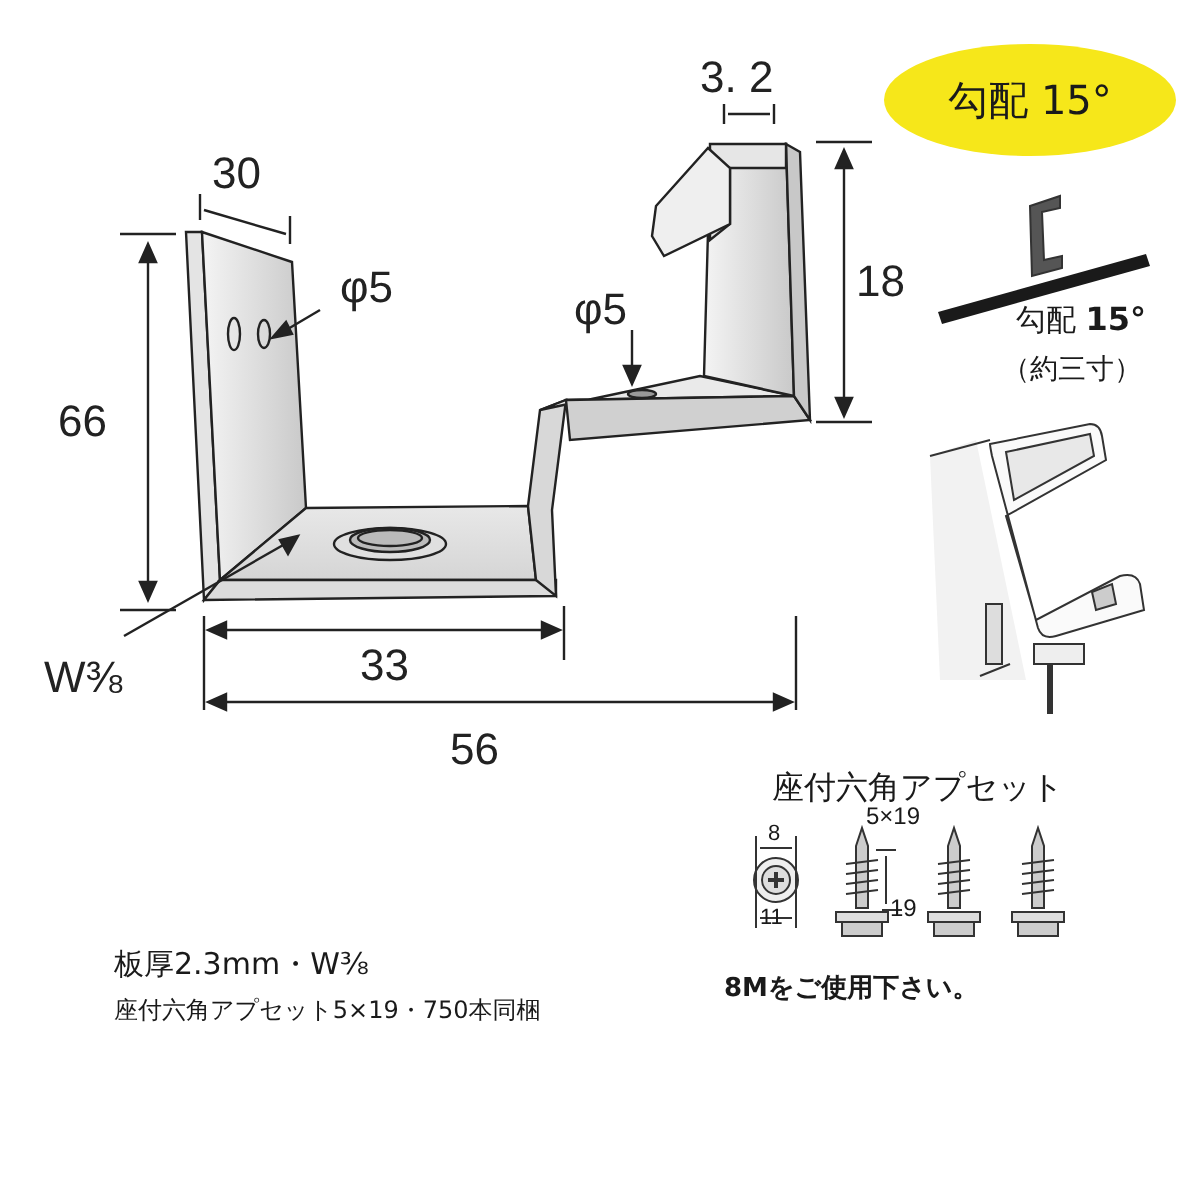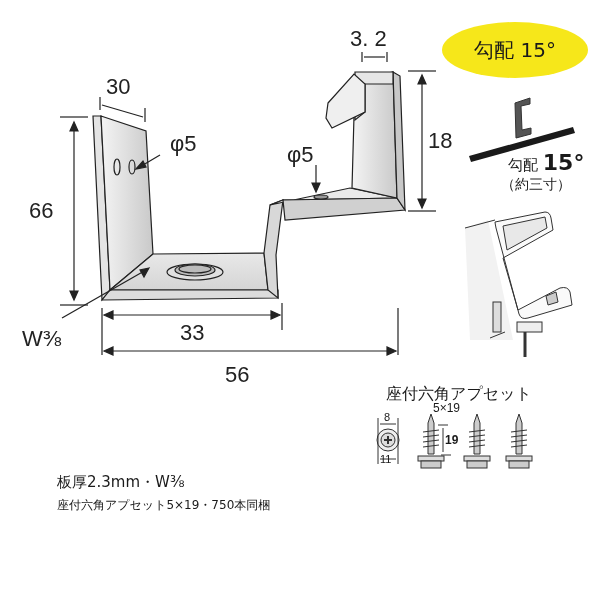--- a/index.html
+++ b/index.html
@@ -5,21 +5,21 @@
   html, body { margin: 0; padding: 0; background: #ffffff; }
   body { width: 600px; height: 600px; position: relative; overflow: hidden;
          font-family: "Liberation Sans", "DejaVu Sans", sans-serif; color: #1a1a1a; }
   .abs { position: absolute; }
   svg { position: absolute; left: 0; top: 0; }
   .dim { font-family: "Liberation Sans", sans-serif; font-size: 22px; color: #222; line-height: 1; }
   .badge { left: 442px; top: 22px; width: 146px; height: 56px; border-radius: 50%;
            background: #f6e71a; display: flex; align-items: center; justify-content: center;
            font-size: 20px; color: #1a1a1a; }
   .slope-label { font-size: 15px; }
-  .slope-label b { font-size: 22px; }
+  .slope-label b { font-size: 16px; }
   .jp { font-family: "DejaVu Sans", sans-serif; }
   .note { font-size: 13px; line-height: 18px; font-weight: bold; }
   .spec1 { font-size: 15px; }
   .spec2 { font-size: 12px; }
 </style>
 </head>
 <body>
 
 <svg width="600" height="600" viewBox="0 0 600 600">
   <defs>
@@ -169,18 +169,19 @@
 <div class="abs slope-label jp" style="left:508px;top:150px;">
   <span>勾配</span>
   <b>15°</b>
 </div>
 <div class="abs jp" style="left:501px;top:176px;font-size:14px;">（約三寸）</div>
 
 <div class="abs jp" style="left:386px;top:384px;font-size:16px;">座付六角アプセット</div>
 <div class="abs" style="left:433px;top:401px;font-size:12px;">5×19</div>
 <div class="abs" style="left:384px;top:411px;font-size:11px;">8</div>
 <div class="abs" style="left:380px;top:453px;font-size:11px;">11</div>
-<div class="abs" style="left:445px;top:433px;font-size:12px;font-weight:bold;">19</div>
+<div class="abs" style="left:445px;top:447px;font-size:12px;">19</div>
 <div class="abs note jp" style="left:362px;top:486px;">
+  <div>8Mをご使用下さい。</div>
 </div>
 
 <div class="abs jp spec1" style="left:57px;top:473px;">板厚2.3mm・W⅜</div>
 <div class="abs jp spec2" style="left:57px;top:497px;">座付六角アプセット5×19・750本同梱</div>
 
 </body></html>

